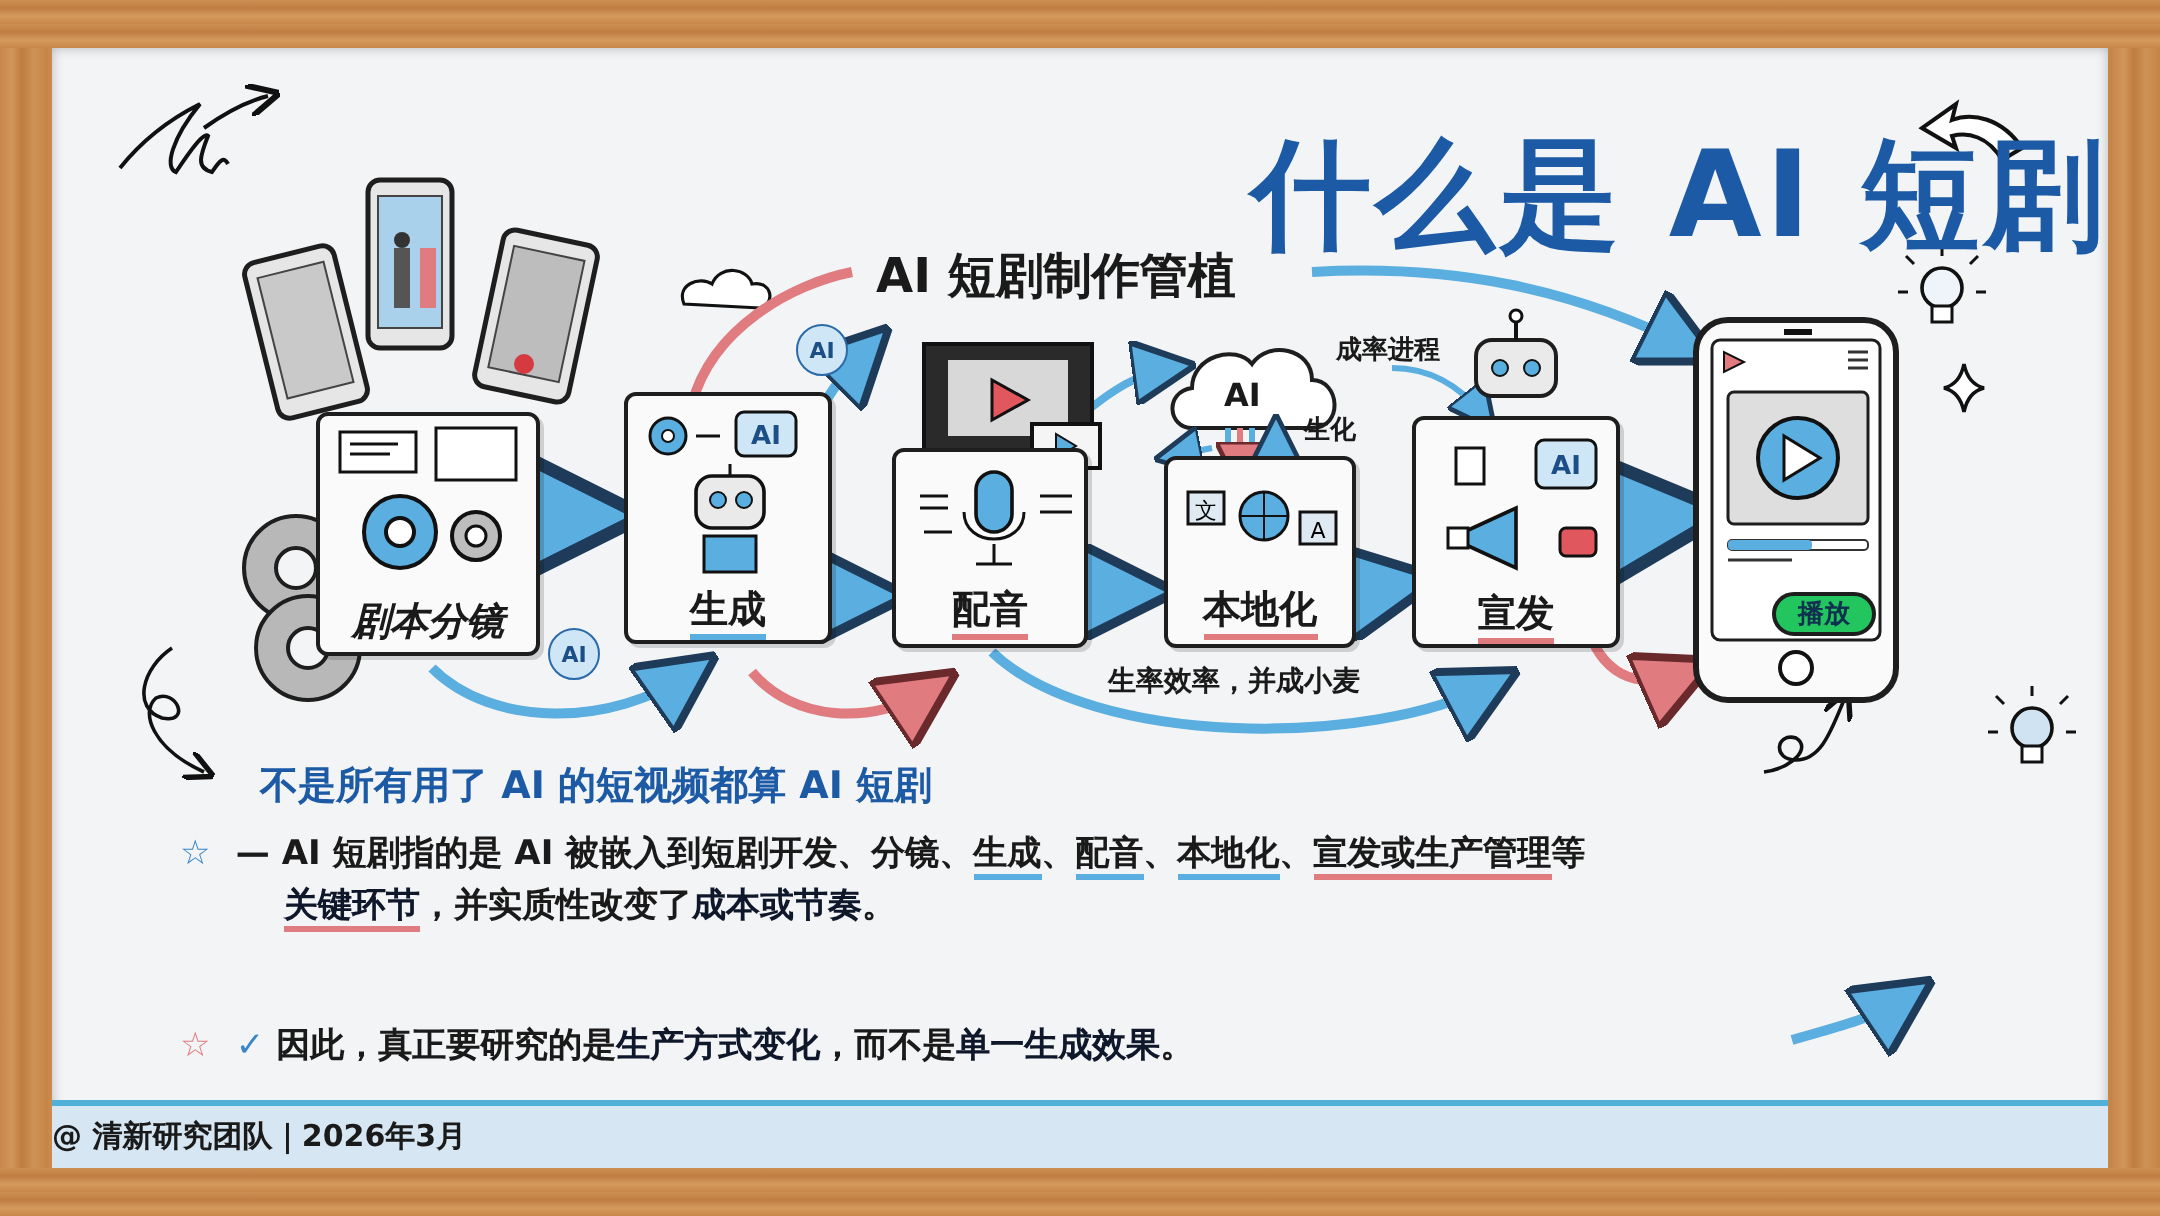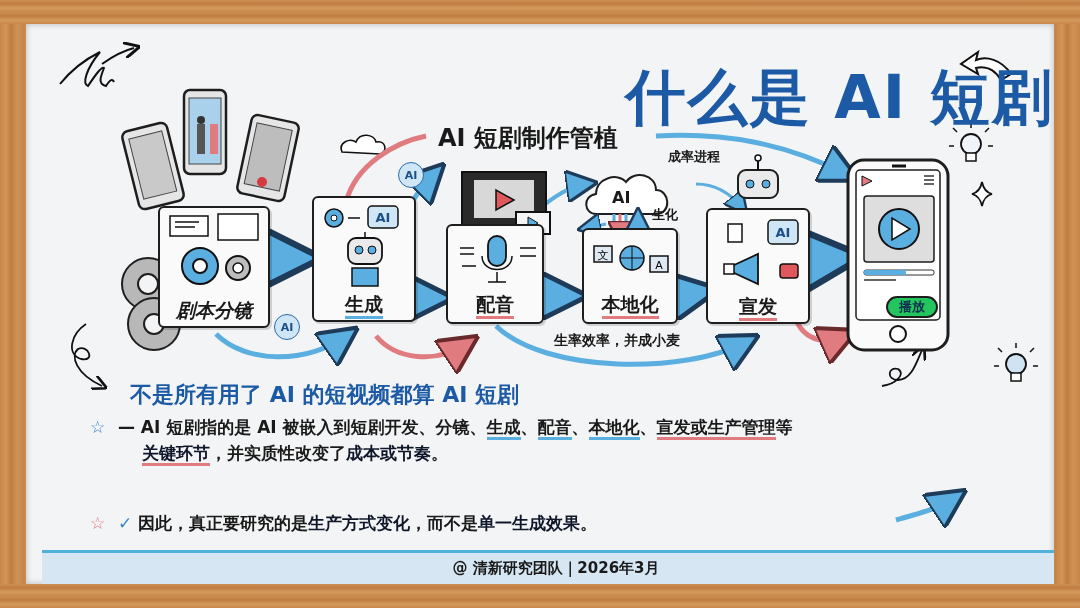--- a/index.html
+++ b/index.html
@@ -19,24 +19,24 @@
   }
   .frame-top { top: 0; height: 24px; }
   .frame-bottom { bottom: 0; height: 24px; }
   .board {
     position: absolute; left: 26px; top: 24px; width: 1028px; height: 560px;
     background: #f3f4f5;
     box-shadow: inset 0 0 6px rgba(0,0,0,0.25);
     overflow: hidden;
   }
   .footer-bar {
-    position: absolute; left: 16px; bottom: 0; width: 100%; height: 34px;
+    position: absolute; left: 0; bottom: 0; width: 100%; height: 34px;
     background: #d6e6f2;
     border-top: 3px solid #4fb0d8;
-    display: flex; align-items: center; justify-content: center;
+    display: flex; align-items: center; justify-content: flex-start;
     font-size: 15px; color: #1a1a1a; font-weight: bold;
   }
   .title {
     position: absolute; left: 0; top: 34px; width: 100%; text-align: right;
     font-size: 60px; font-weight: bold; color: #1c5aa6; letter-spacing: 2px;
     font-family: "DejaVu Sans", sans-serif;
   }
   .pipeline-title {
     position: absolute; left: 412px; top: 98px; font-size: 24px; font-weight: bold; color: #1a1a1a;
   }
@@ -51,21 +51,21 @@
   .ul-blue { border-bottom: 3px solid #5aaee0; padding-bottom: 1px; }
   .ul-red { border-bottom: 3px solid #e07b80; padding-bottom: 1px; }
   .svg-layer { position: absolute; left: 0; top: 0; }
   .small-note { position: absolute; font-size: 13px; font-weight: bold; color: #1a1a1a; }
   .ai-badge {
     position: absolute; width: 26px; height: 26px; border-radius: 50%;
     background: #cfe6f7; border: 1.5px solid #2a6aa8; color: #1c4f86;
     font-size: 11px; font-weight: bold; display: flex; align-items: center; justify-content: center;
   }
   .section-heading {
-    position: absolute; left: 104px; top: 356px; font-size: 22px; font-weight: bold; color: #1c5aa6;
+    position: absolute; left: 104px; top: 356px; font-size: 19px; font-weight: bold; color: #1c5aa6;
   }
   .bullet {
     position: absolute; left: 64px; font-size: 17px; color: #1a1a1a; font-weight: bold; line-height: 26px;
   }
   .bullet .star { display: inline-block; width: 22px; font-size: 17px; }
   .red { color: #0f172a; }
   .u-blue { border-bottom: 3px solid #5aaee0; }
   .u-red { border-bottom: 3px solid #e07b80; }
   .play-btn {
     position: absolute; left: 38px; top: 136px; width: 52px; height: 22px; border-radius: 11px;
@@ -271,21 +271,21 @@
       <rect x="16" y="54" width="10" height="10" fill="#fff" stroke="#111" stroke-width="1.5"></rect>
       <rect x="72" y="54" width="18" height="14" rx="3" fill="#e0585d" stroke="#111" stroke-width="1.5"></rect>
     </svg>
     <div class="stage-label" style="top:84px;"><span class="ul-red">宣发</span></div>
   </div>
 
   <div class="ai-badge" style="left:372px;top:138px;">AI</div>
   <div class="ai-badge" style="left:248px;top:290px;">AI</div>
 
   <div class="small-note" style="left:586px;top:164px;font-size:16px;">AI</div>
-  <div class="small-note" style="left:642px;top:124px;text-align:right;">成率进程</div>
+  <div class="small-note" style="left:642px;top:142px;text-align:right;">成率进程</div>
   <div class="small-note" style="left:626px;top:182px;">生化</div>
   <div class="small-note" style="left:528px;top:308px;font-size:14px;">生率效率，并成小麦</div>
 
   <div style="position:absolute;left:822px;top:136px;width:100px;height:190px;">
     <div class="play-btn">播放</div>
   </div>
 
   <div class="section-heading">不是所有用了 AI 的短视频都算 AI 短剧</div>
 
   <div class="bullet" style="top:390px;">

